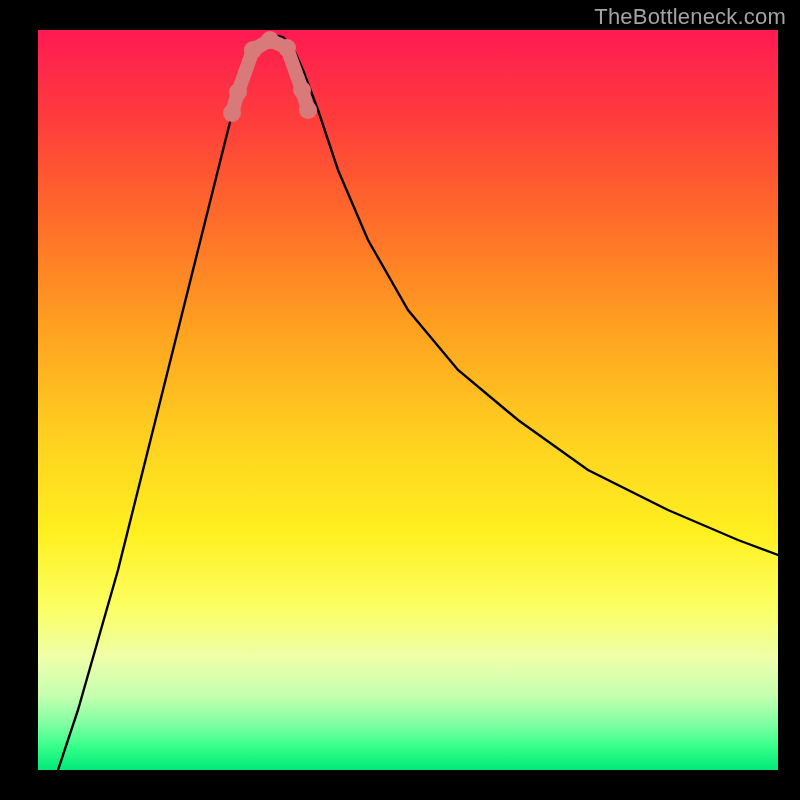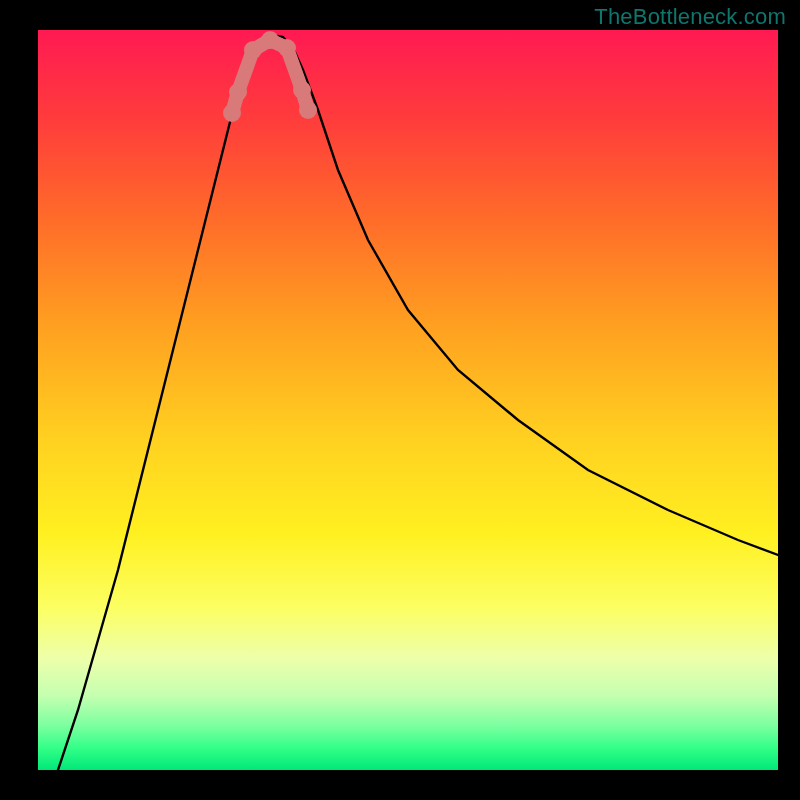--- a/index.html
+++ b/index.html
@@ -45,21 +45,21 @@
     top: 0;
     width: 740px;
     height: 740px;
   }
   .watermark {
     position: absolute;
     top: 4px;
     right: 14px;
     font-family: Arial, Helvetica, sans-serif;
     font-size: 22px;
-    color: #0f766e;
+    color: #a3a3a3;
     letter-spacing: 0.2px;
   }
 </style>
 </head>
 <body>
 
 <div class="frame">
   <div class="plot">
     <svg class="curve-svg" viewBox="0 0 740 740" preserveAspectRatio="none">
       <path id="curve-path" fill="none" stroke="#000000" stroke-width="2.4" stroke-linecap="round" d="M20 740 L40 680 L60 610 L80 540 L100 460 L120 380 L140 300 L160 220 L180 140 L195 80 L205 45 L215 22 L225 10 L235 5 L245 7 L255 18 L265 40 L280 80 L300 140 L330 210 L370 280 L420 340 L480 390 L550 440 L630 480 L700 510 L740 525"></path>

